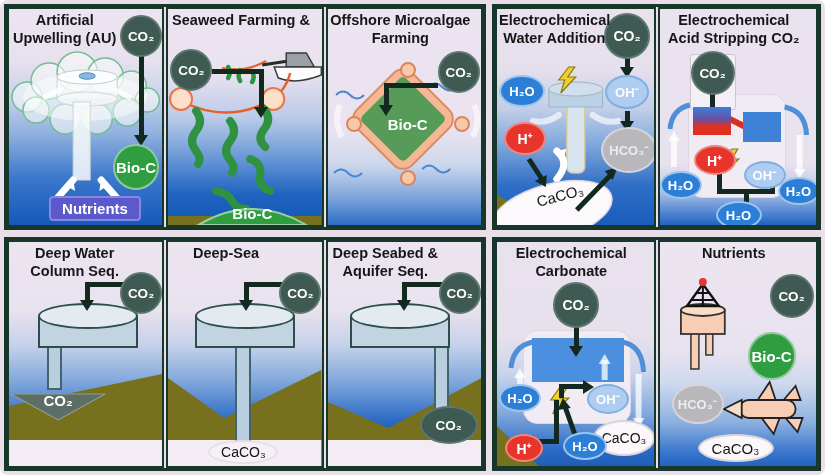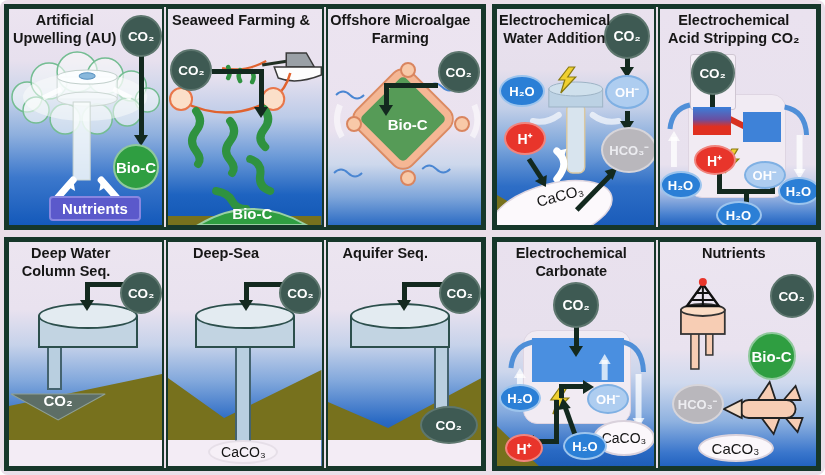--- a/index.html
+++ b/index.html
@@ -291,21 +291,21 @@
         </div>
       <div class="chip h2o" style="left:56px;top:192px;width:46px;height:28px;">
           <span>H₂O</span>
         </div>
     </div>
   </div>
 
   <div class="group g-bl">
 
     <div class="panel bg6">
-      <div class="title" style="left:2px;right:52px;text-align:right;">
+      <div class="title" style="left:2px;right:24px;">
         <span>Deep Water</span>
         <span>Column Seq.</span>
       </div>
       <svg class="ov" viewBox="0 0 153 224" preserveAspectRatio="none">
         <polygon points="0,164 153,132 153,198 0,198" fill="#77711d"></polygon>
         <rect x="0" y="198" width="153" height="26" fill="#f3ecf5"></rect>
         <polygon points="2,152 96,152 49,178" fill="#5d6e66" stroke="#8fa096" stroke-width="1"></polygon>
       </svg>
       <div class="pipe" style="left:38px;top:104px;width:15px;height:44px;"></div>
       <div class="disk-body" style="left:29px;top:74px;width:100px;height:32px;"></div>
@@ -336,20 +336,21 @@
       <div class="chip co2" style="left:111px;top:30px;width:42px;height:42px;">
           <span>CO₂</span>
         </div>
       <div class="chip caco3w" style="left:40px;top:198px;width:70px;height:24px;border-color:#e6dfe8;background:#f6f0f7;">
           <span>CaCO₃</span>
         </div>
     </div>
 
     <div class="panel bg6">
       <div class="title" style="left:2px;right:40px;">
+        <span>Deep Seabed &amp;</span>
         <span>Aquifer Seq.</span>
       </div>
       <svg class="ov" viewBox="0 0 153 224" preserveAspectRatio="none">
         <polygon points="0,160 60,186 153,136 153,198 0,198" fill="#77711d"></polygon>
         <rect x="0" y="198" width="153" height="26" fill="#f3ecf5"></rect>
       </svg>
       <div class="pipe" style="left:106px;top:104px;width:15px;height:66px;"></div>
       <div class="disk-body" style="left:22px;top:74px;width:100px;height:32px;"></div>
       <div class="disk-top" style="left:22px;top:61px;width:100px;height:26px;"></div>
       <div class="sh" style="left:74px;top:40px;width:42px;"></div>

